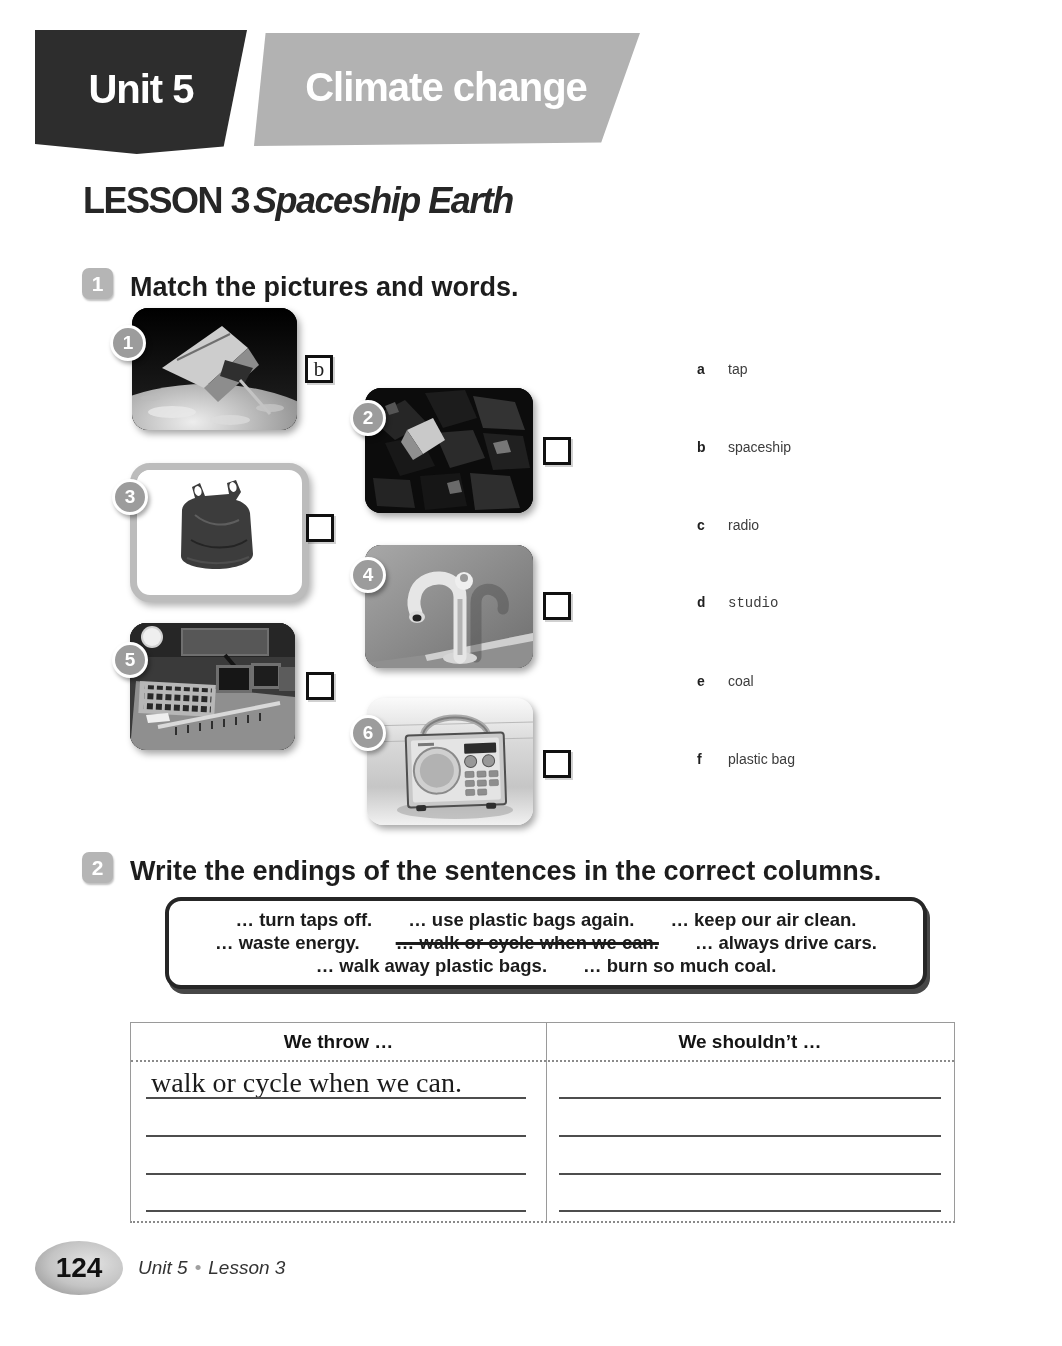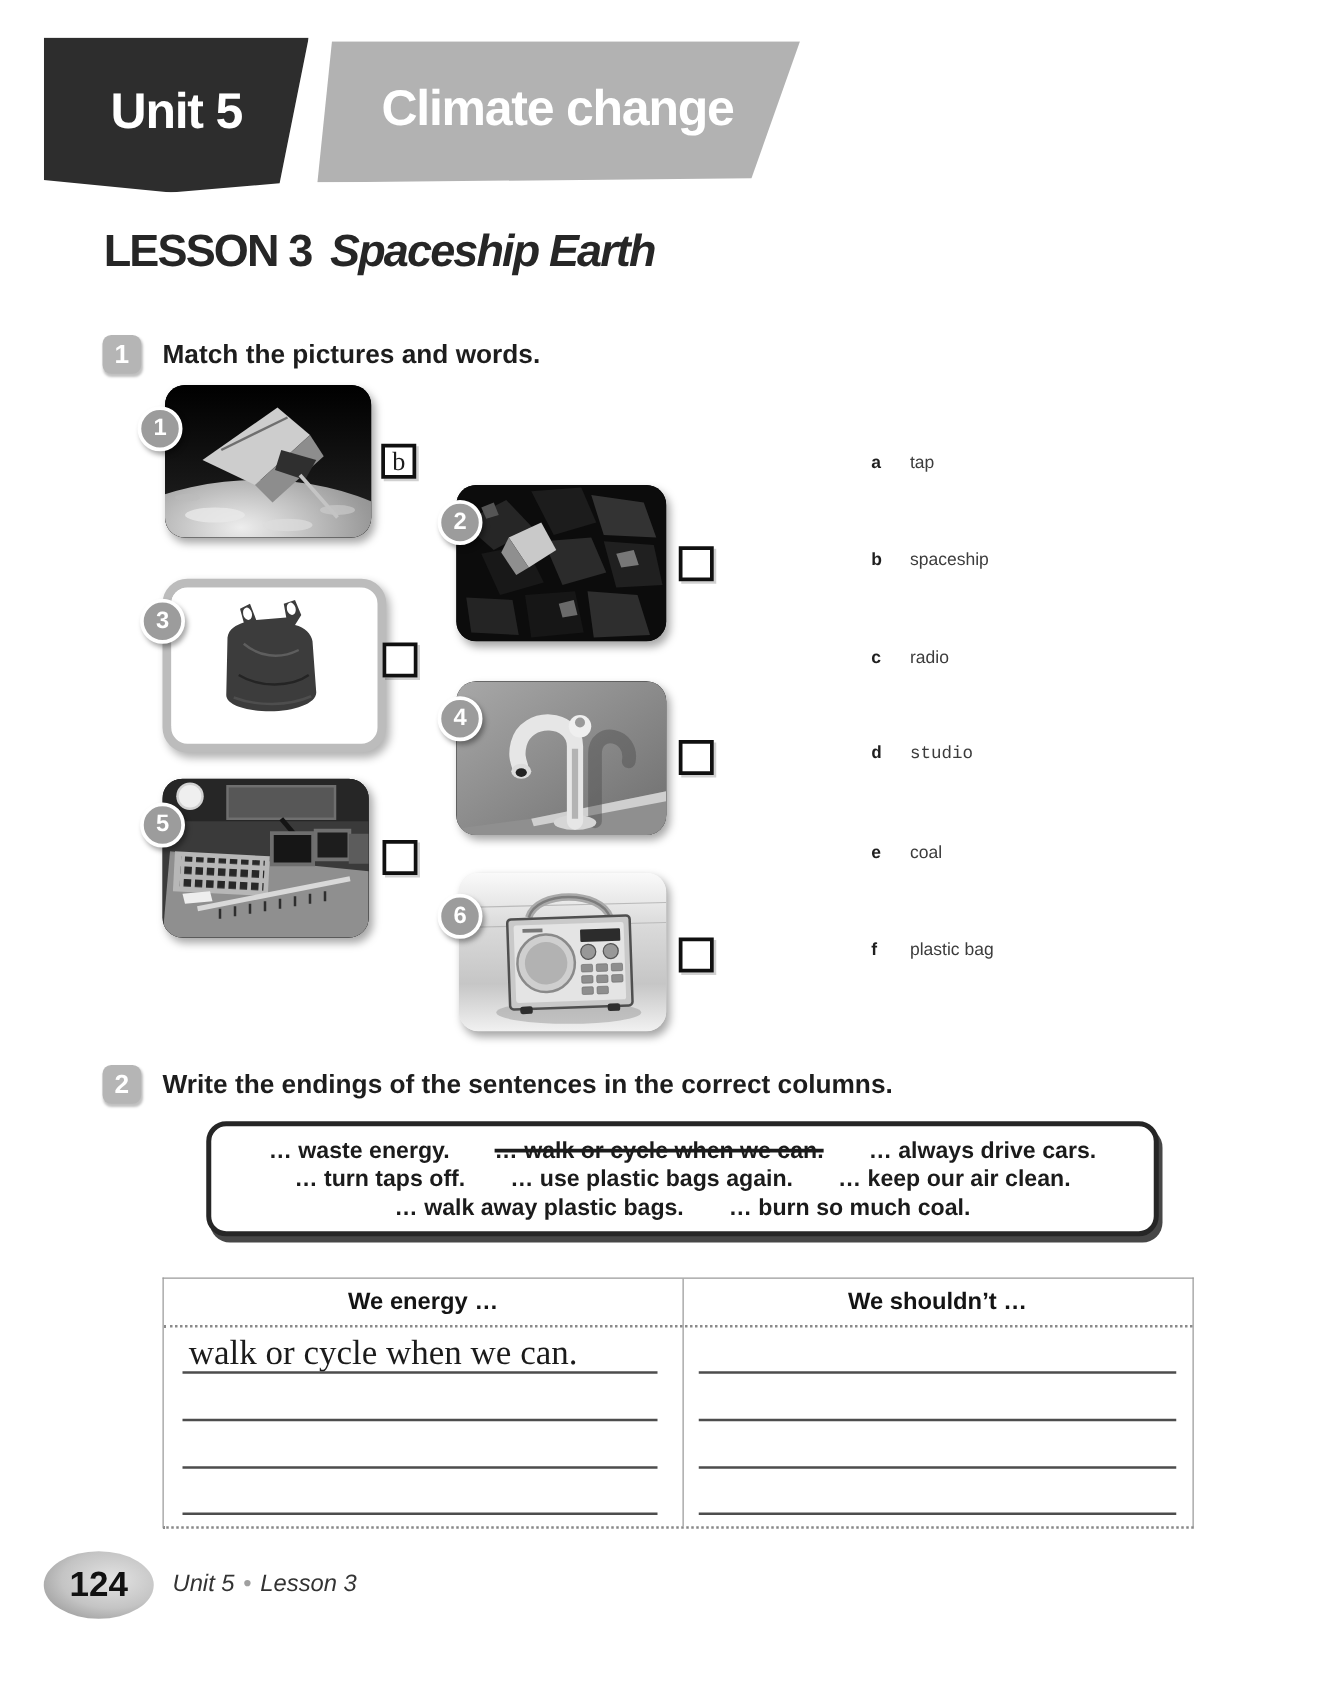--- a/index.html
+++ b/index.html
@@ -17,31 +17,31 @@
   .banner-dark span { color:#fff; font-size:40px; font-weight:bold; letter-spacing:-1px; margin-top:-6px; }
   .banner-gray {
     position:absolute; left:252px; top:33px; width:388px; height:113px;
     background:#b2b2b2; display:flex; align-items:center; justify-content:center;
     clip-path:polygon(3.5% 0, 100% 0, 90% 97%, 0.5% 100%);
   }
   .banner-gray span { color:#fff; font-size:40px; font-weight:bold; letter-spacing:-1px; margin-top:-4px; }
 
   
   .lesson-heading { position:absolute; left:83px; top:180px; font-size:36px; font-weight:bold; letter-spacing:-1.5px; color:#262626; white-space:nowrap; }
-  .lesson-heading .lesson-title { font-style:italic; margin-left:15px; }
+  .lesson-heading .lesson-title { font-style:italic; margin-left:4px; }
 
   
   .ex-badge {
     position:absolute; width:31px; height:31px; border-radius:7px; background:#b5b5b5;
     color:#fff; font-weight:bold; font-size:21px; display:flex; align-items:center; justify-content:center;
     box-shadow:1px 2px 2px rgba(0,0,0,0.25);
   }
   #ex1-badge { left:82px; top:268px; }
   #ex2-badge { left:82px; top:852px; }
-  .ex-instruction { position:absolute; font-size:21px; font-weight:bold; color:#1d1d1d; white-space:nowrap; }
+  .ex-instruction { position:absolute; font-size:27px; font-weight:bold; color:#1d1d1d; white-space:nowrap; }
   #ex1-instr { left:130px; top:272px; }
   #ex2-instr { left:130px; top:856px; }
 
   
   .photo { position:absolute; border-radius:16px; overflow:hidden; box-shadow:3px 4px 7px rgba(0,0,0,0.35); background:#000; }
   .photo svg { display:block; }
   #pic1 { left:132px; top:308px; width:165px; height:122px; }
   #pic2 { left:365px; top:388px; width:168px; height:125px; }
   #pic3 { left:130px; top:463px; width:165px; height:125px; border:7px solid #bcbcbc; border-radius:20px; background:#fff; box-shadow:3px 4px 7px rgba(0,0,0,0.3); }
   #pic4 { left:365px; top:545px; width:168px; height:123px; }
@@ -332,37 +332,37 @@
     <div class="word-row"><span class="word-letter">d</span><span class="word-text">studio</span></div>
     <div class="word-row"><span class="word-letter">e</span><span class="word-text">coal</span></div>
     <div class="word-row"><span class="word-letter">f</span><span class="word-text">plastic bag</span></div>
   </div>
 
   <div class="ex-badge" id="ex2-badge">2</div>
   <div class="ex-instruction" id="ex2-instr">Write the endings of the sentences in the correct columns.</div>
 
   <div class="endings-box">
     <div class="endings-line">
+      <span>… turn taps off.</span>
+      <span>… use plastic bags again.</span>
+      <span>… keep our air clean.</span>
+    </div>
+    <div class="endings-line">
       <span>… waste energy.</span>
       <span class="struck">… walk or cycle when we can.</span>
       <span>… always drive cars.</span>
     </div>
     <div class="endings-line">
-      <span>… turn taps off.</span>
-      <span>… use plastic bags again.</span>
-      <span>… keep our air clean.</span>
-    </div>
-    <div class="endings-line">
       <span>… walk away plastic bags.</span>
       <span>… burn so much coal.</span>
     </div>
   </div>
 
   <div class="fill-table">
-    <div class="col-head" id="col-head-left">We energy …</div>
+    <div class="col-head" id="col-head-left">We throw …</div>
     <div class="col-head" id="col-head-right">We shouldn’t …</div>
     <div class="col-divider"></div>
     <div class="head-dotted"></div>
 
     <div class="handwritten-entry">walk or cycle when we can.</div>
 
     <div class="write-line l row1"></div>
     <div class="write-line l row2"></div>
     <div class="write-line l row3"></div>
     <div class="write-line l row4"></div>

